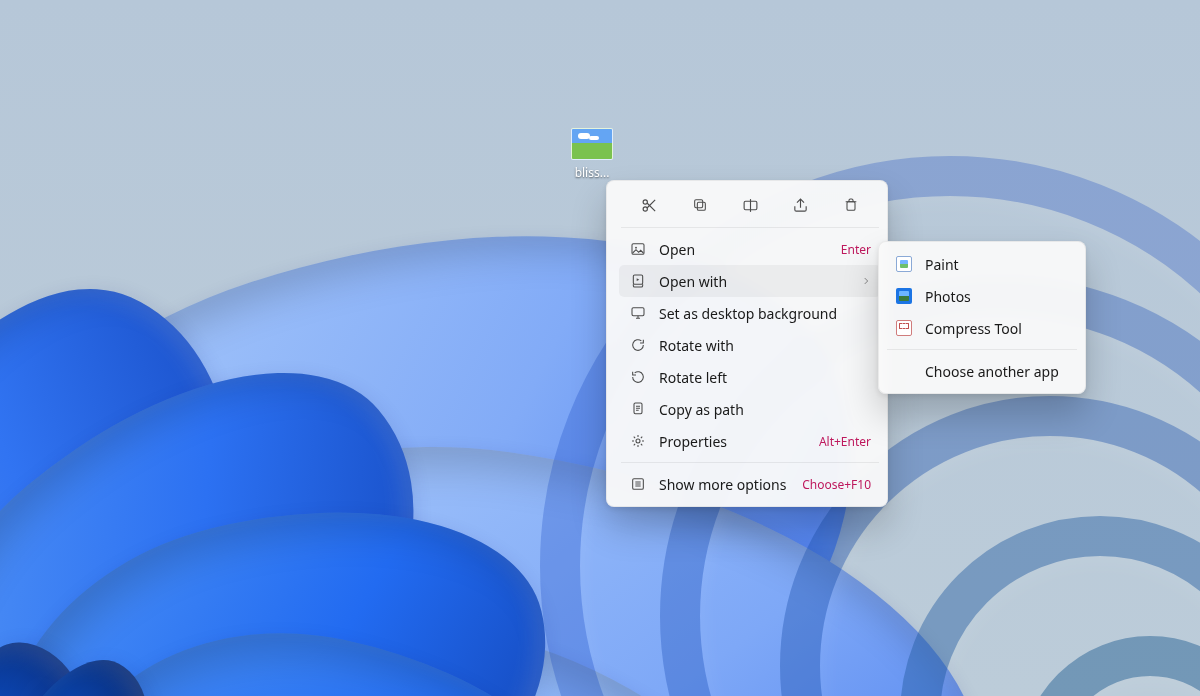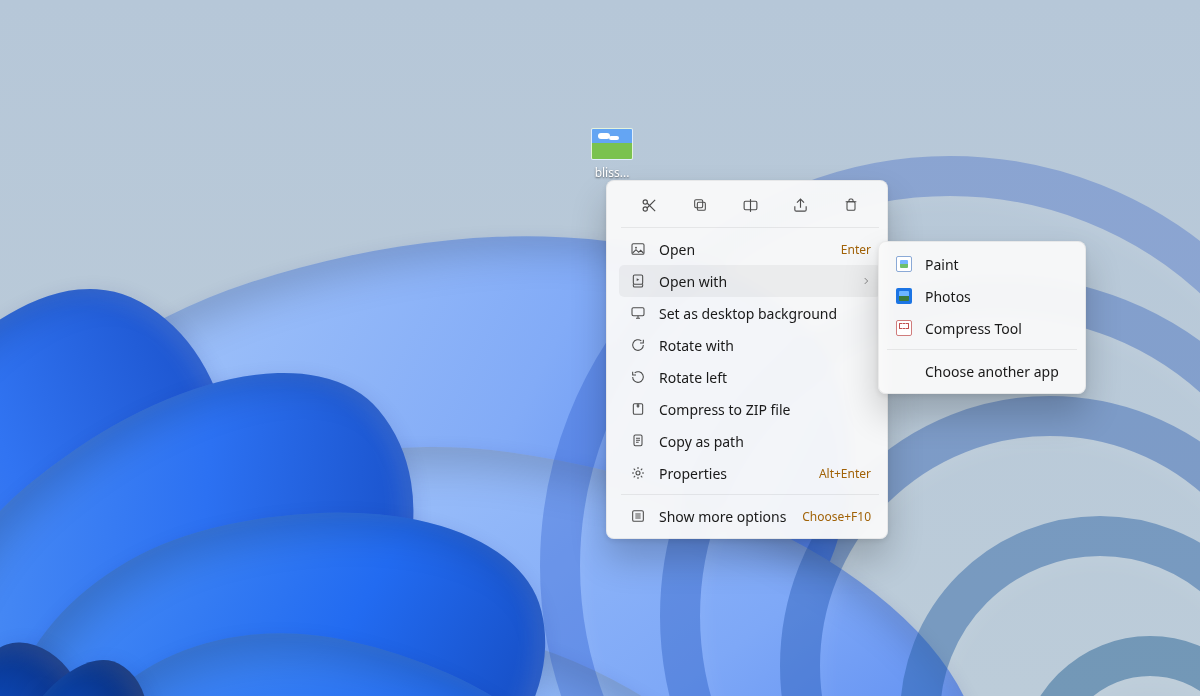--- a/index.html
+++ b/index.html
@@ -46,21 +46,21 @@
   .rip {
     position: absolute;
     border-radius: 50%;
     border: 40px solid rgba(11,68,196,0.35);
     box-shadow: inset 0 6px 24px rgba(255,255,255,0.08);
   }
 
   
   .desktop-icon {
     position: absolute;
-    left: 580px;
+    left: 560px;
     top: 128px;
     width: 64px;
     display: flex;
     flex-direction: column;
     align-items: center;
     gap: 4px;
   }
   .desktop-icon .thumb {
     width: 40px;
     height: 30px;
@@ -153,21 +153,21 @@
     flex: 0 0 18px;
     display: flex;
     align-items: center;
     justify-content: center;
     color: #4c4c4c;
   }
   .item .lbl {
     flex: 1 1 auto;
   }
   .item .accel {
-    color: #a16207;
+    color: #be185d;
     font-size: 12px;
   }
   .item .chev {
     color: #6e6e6e;
     margin-left: 6px;
   }
 
   
   .sq {
     width: 16px;
@@ -313,29 +313,20 @@
   <div class="item">
     <span class="ic">
       <svg width="16" height="16" viewBox="0 0 24 24" fill="none" stroke="currentColor" stroke-width="1.6">
           <path d="M4 12a8 8 0 1 0 3-6.2"></path>
           <path d="M4 4v5h5"></path>
         </svg>
     </span>
     <span class="lbl">Rotate left</span>
   </div>
 
-  <div class="item">
-    <span class="ic">
-      <svg width="16" height="16" viewBox="0 0 24 24" fill="none" stroke="currentColor" stroke-width="1.6">
-          <rect x="5" y="4" width="14" height="16" rx="2"></rect>
-          <path d="M12 4v6M10 6h4M10 8h4"></path>
-        </svg>
-    </span>
-    <span class="lbl">Compress to ZIP file</span>
-  </div>
 
   <div class="item">
     <span class="ic">
       <svg width="16" height="16" viewBox="0 0 24 24" fill="none" stroke="currentColor" stroke-width="1.6">
           <rect x="6" y="3" width="12" height="16" rx="2"></rect>
           <path d="M9 8h6M9 11h6M9 14h4"></path>
         </svg>
     </span>
     <span class="lbl">Copy as path</span>
   </div>

